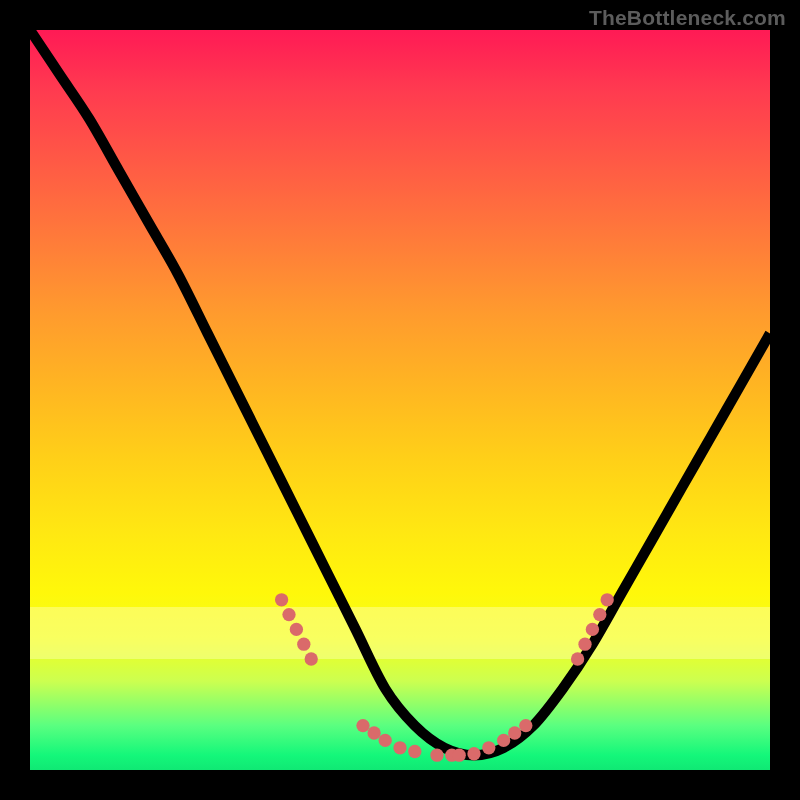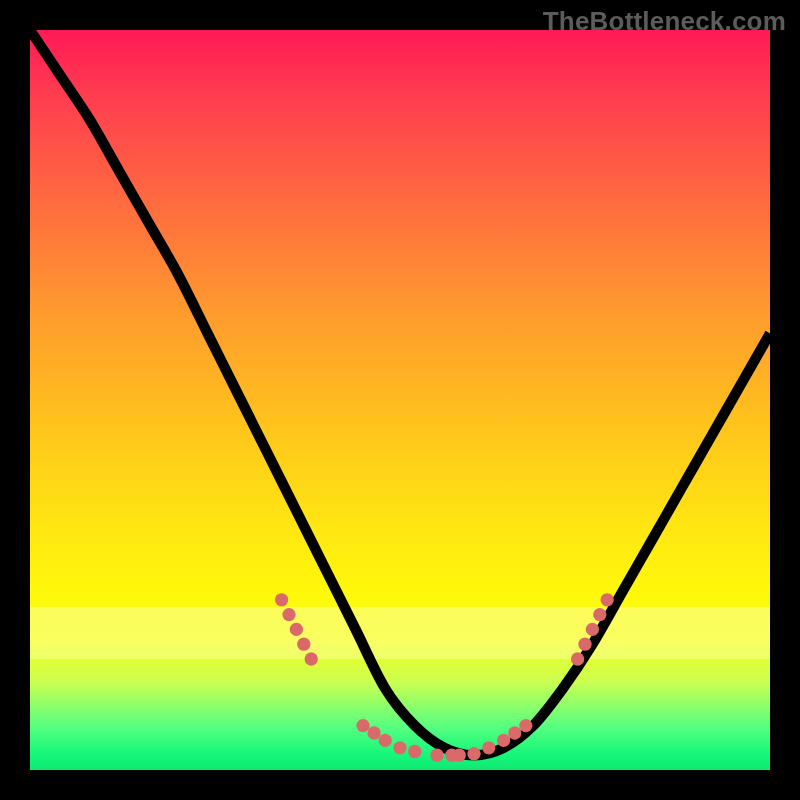--- a/index.html
+++ b/index.html
@@ -44,21 +44,21 @@
     left: 0; right: 0;
     background: rgba(255,255,180,0.45);
     top: 78%;
     height: 7%;
   }
   .attribution {
     position: absolute;
     top: 6px;
     right: 14px;
     font-family: Arial, Helvetica, sans-serif;
-    font-size: 26px;
+    font-size: 21px;
     font-weight: 600;
     color: #5c5c5c;
     letter-spacing: 0.2px;
     user-select: none;
   }
   svg.curve {
     position: absolute;
     inset: 0;
     width: 100%;
     height: 100%;

